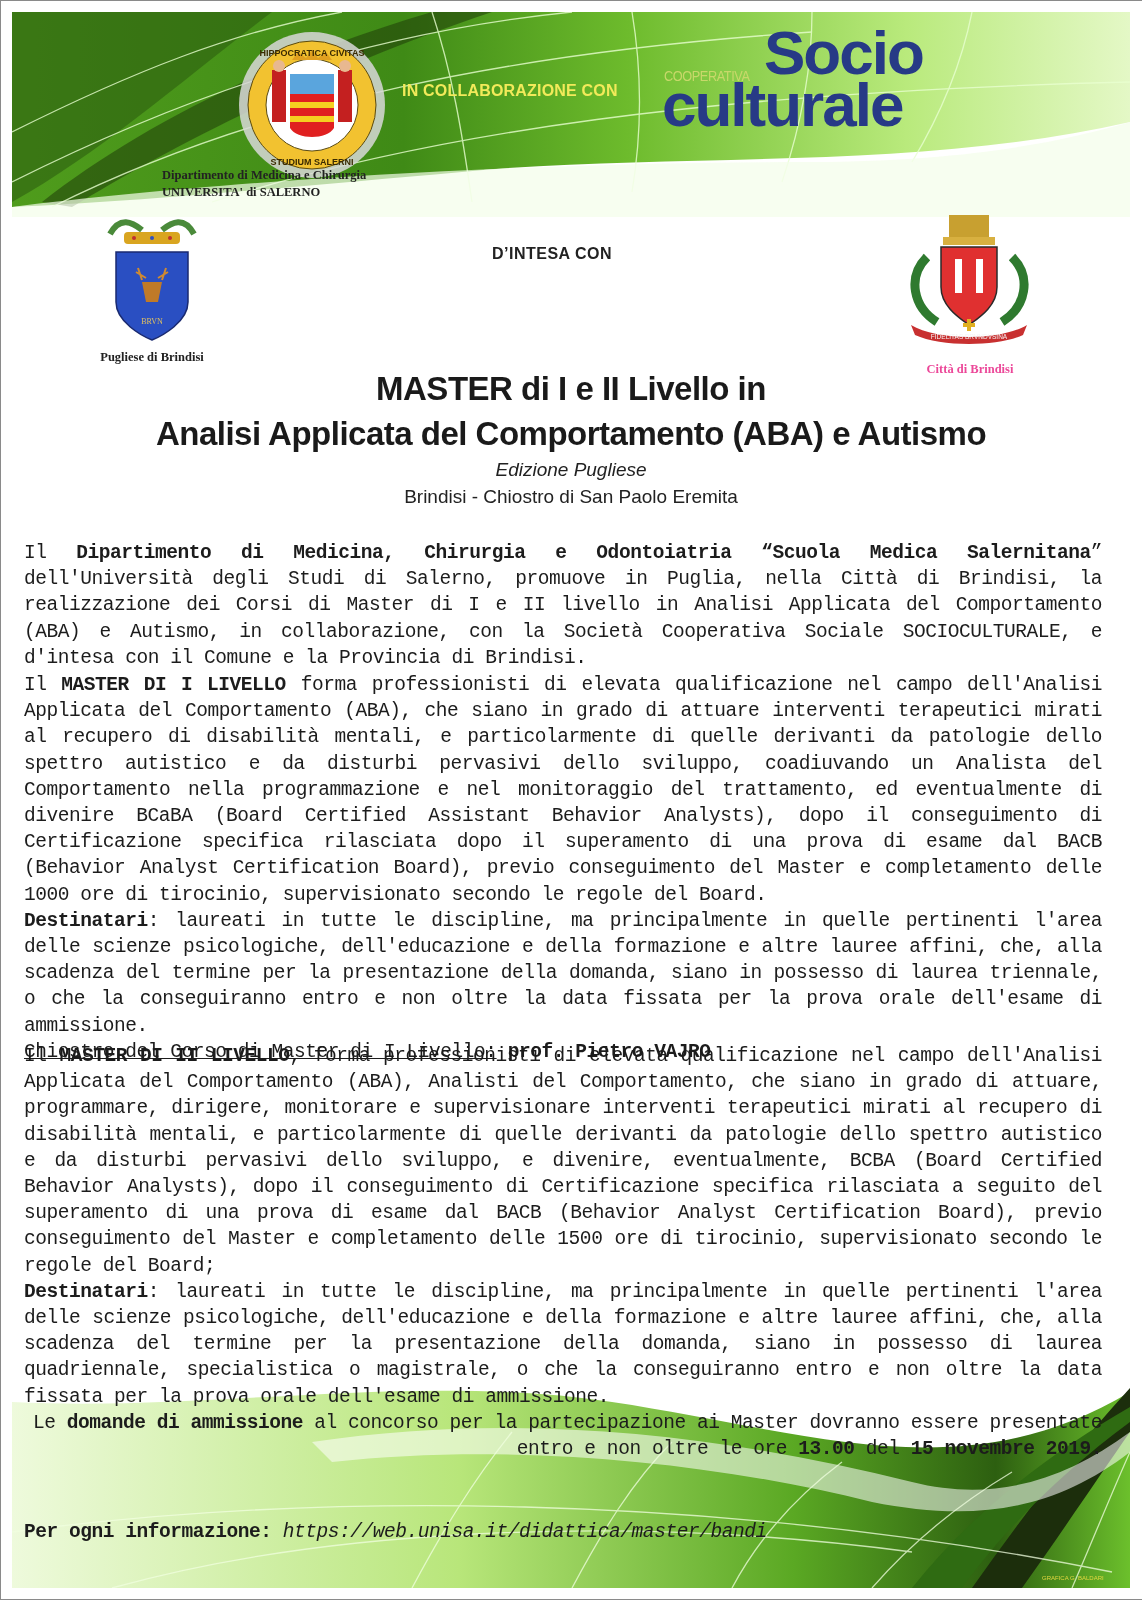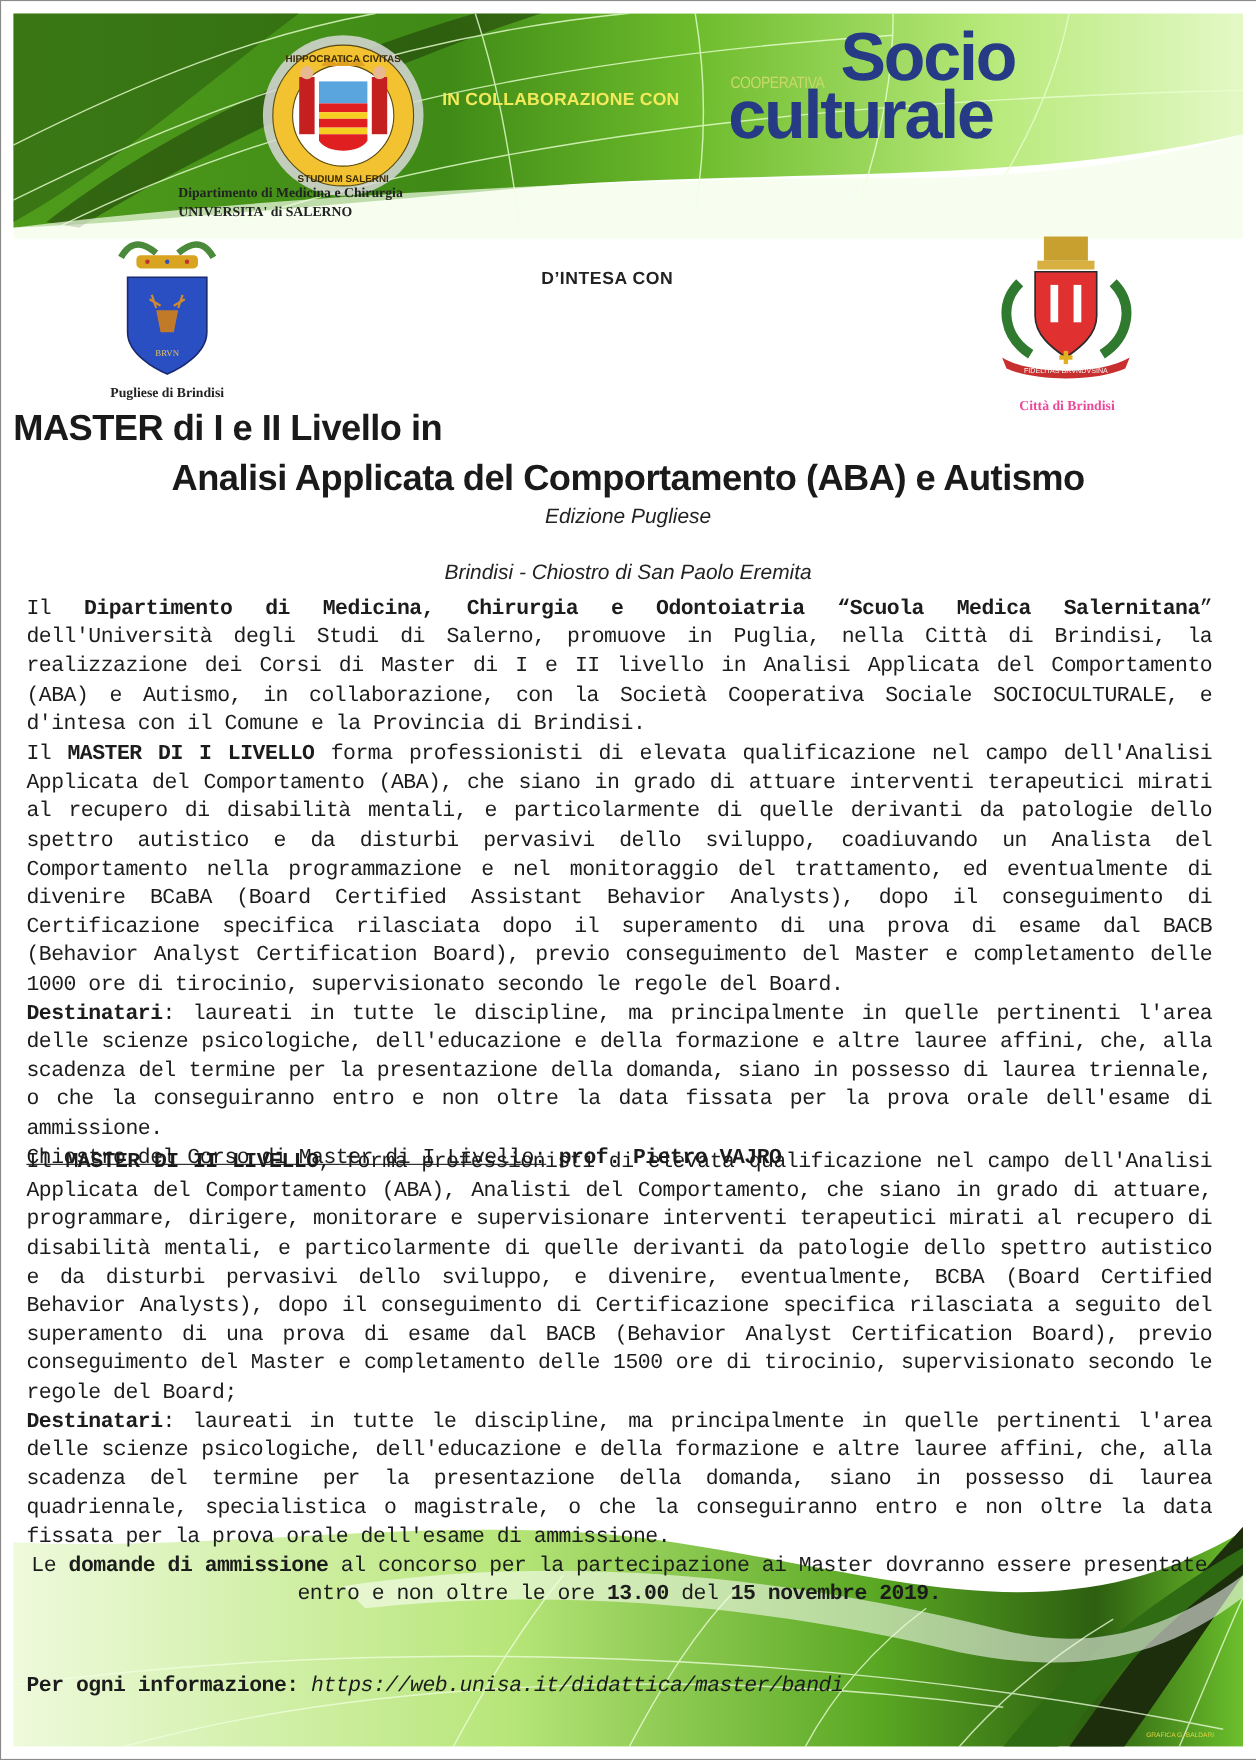--- a/index.html
+++ b/index.html
@@ -13,24 +13,24 @@
   .collab { left: 390px; top: 70px; font-size: 16px; font-weight: bold; color: #f2ea5a; letter-spacing: 0.2px; }
   .coop-small { left: 652px; top: 55px; font-family: "Liberation Sans Narrow", "Liberation Sans", sans-serif; font-size: 15px; color: #c8d86a; letter-spacing: -0.5px; transform: scaleX(0.85); transform-origin: left; }
   .socio { left: 752px; top: 10px; font-size: 62px; font-weight: bold; color: #273a86; letter-spacing: -2px; line-height: 62px; }
   .culturale { left: 650px; top: 62px; font-size: 62px; font-weight: bold; color: #273a86; letter-spacing: -2px; line-height: 62px; }
   .dept { left: 150px; top: 155px; width: 280px; text-align: left; font-family: "Liberation Serif", serif; font-weight: bold; font-size: 12.5px; line-height: 17px; color: #222; }
 
   .intesa { left: 440px; top: 233px; width: 200px; text-align: center; font-weight: bold; font-size: 16px; color: #222; letter-spacing: 0.5px; }
   .prov-label { left: 60px; top: 338px; width: 160px; text-align: center; font-family: "Liberation Serif", serif; font-weight: bold; font-size: 12.5px; color: #222; }
   .city-label { left: 878px; top: 350px; width: 160px; text-align: center; font-family: "Liberation Serif", serif; font-weight: bold; font-size: 12.5px; color: #ec4899; }
 
-  .title1 { left: 0; top: 358px; width: 1118px; font-weight: bold; font-size: 33px; color: #1a1a1a; letter-spacing: -0.5px; }
+  .title1 { left: 0; top: 358px; width: 1118px; text-align: center; font-weight: bold; font-size: 33px; color: #1a1a1a; letter-spacing: -0.5px; }
   .title2 { left: 0; top: 403px; width: 1118px; text-align: center; font-weight: bold; font-size: 33px; color: #1a1a1a; letter-spacing: -0.5px; }
   .sub1 { left: 0; top: 447px; width: 1118px; text-align: center; font-style: italic; font-size: 19px; color: #222; }
-  .sub2 { left: 0; top: 474px; width: 1118px; text-align: center; font-style: italic; font-size: 19px; color: #222; margin-top: 24px; }
+  .sub2 { left: 0; top: 474px; width: 1118px; text-align: center; font-size: 19px; color: #222; }
 
   .body { left: 12px; width: 1078px; font-family: Liberation Mono, monospace; font-size: 19.5px; line-height: 26.2px; text-align: justify; color: #1c1c1c; letter-spacing: -0.45px; }
   .body p { margin: 0; }
   .body b { font-weight: bold; }
   .u { text-decoration: underline; }
   .p1 { top: 528px; }
   .p2 { top: 660px; }
   .p3 { top: 1031px; }
   .p4 { top: 1398px; }
   .p5 { top: 1507px; }
@@ -162,21 +162,21 @@
     <p><span>Il </span><b>MASTER DI I LIVELLO</b><span> forma professionisti di elevata qualificazione nel campo dell'Analisi Applicata del Comportamento (ABA), che siano in grado di attuare interventi terapeutici mirati al recupero di disabilità mentali, e particolarmente di quelle derivanti da patologie dello spettro autistico e da disturbi pervasivi dello sviluppo, coadiuvando un Analista del Comportamento nella programmazione e nel monitoraggio del trattamento, ed eventualmente di divenire BCaBA (Board Certified Assistant Behavior Analysts), dopo il conseguimento di Certificazione specifica rilasciata dopo il superamento di una prova di esame dal BACB (Behavior Analyst Certification Board), previo conseguimento del Master e completamento delle 1000 ore di tirocinio, supervisionato secondo le regole del Board.</span></p>
     <p><b>Destinatari</b><span>: laureati in tutte le discipline, ma principalmente in quelle pertinenti l'area delle scienze psicologiche, dell'educazione e della formazione e altre lauree affini, che, alla scadenza del termine per la presentazione della domanda, siano in possesso di laurea triennale, o che la conseguiranno entro e non oltre la data fissata per la prova orale dell'esame di ammissione.</span></p>
     <p><span class="u">Chiostro del Corso di Master di I Livello:</span> <b>prof. Pietro VAJRO</b></p>
   </div>
 
   <div class="abs body p3">
     <p><span>Il </span><b>MASTER DI II LIVELLO</b><span>, forma professionisti di elevata qualificazione nel campo dell'Analisi Applicata del Comportamento (ABA), Analisti del Comportamento, che siano in grado di attuare, programmare, dirigere, monitorare e supervisionare interventi terapeutici mirati al recupero di disabilità mentali, e particolarmente di quelle derivanti da patologie dello spettro autistico e da disturbi pervasivi dello sviluppo, e divenire, eventualmente, BCBA (Board Certified Behavior Analysts), dopo il conseguimento di Certificazione specifica rilasciata a seguito del superamento di una prova di esame dal BACB (Behavior Analyst Certification Board), previo conseguimento del Master e completamento delle 1500 ore di tirocinio, supervisionato secondo le regole del Board;</span></p>
     <p><b>Destinatari</b><span>: laureati in tutte le discipline, ma principalmente in quelle pertinenti l'area delle scienze psicologiche, dell'educazione e della formazione e altre lauree affini, che, alla scadenza del termine per la presentazione della domanda, siano in possesso di laurea quadriennale, specialistica o magistrale, o che la conseguiranno entro e non oltre la data fissata per la prova orale dell'esame di ammissione.</span></p>
   </div>
 
-  <div class="abs body p4" style="text-align:center">
+  <div class="abs body p4" style="text-align:right">
     <p><span>Le </span><b>domande di ammissione</b><span> al concorso per la partecipazione ai Master dovranno essere presentate entro e non oltre le ore </span><b>13.00</b><span> del </span><b>15 novembre 2019.</b></p>
   </div>
 
   <div class="abs body p5" style="text-align:left">
     <p><b>Per ogni informazione:</b> <span class="url">https://web.unisa.it/didattica/master/bandi</span></p>
   </div>
 
   <div class="abs credit">GRAFICA G. BALDARI</div>
 
 </div>

